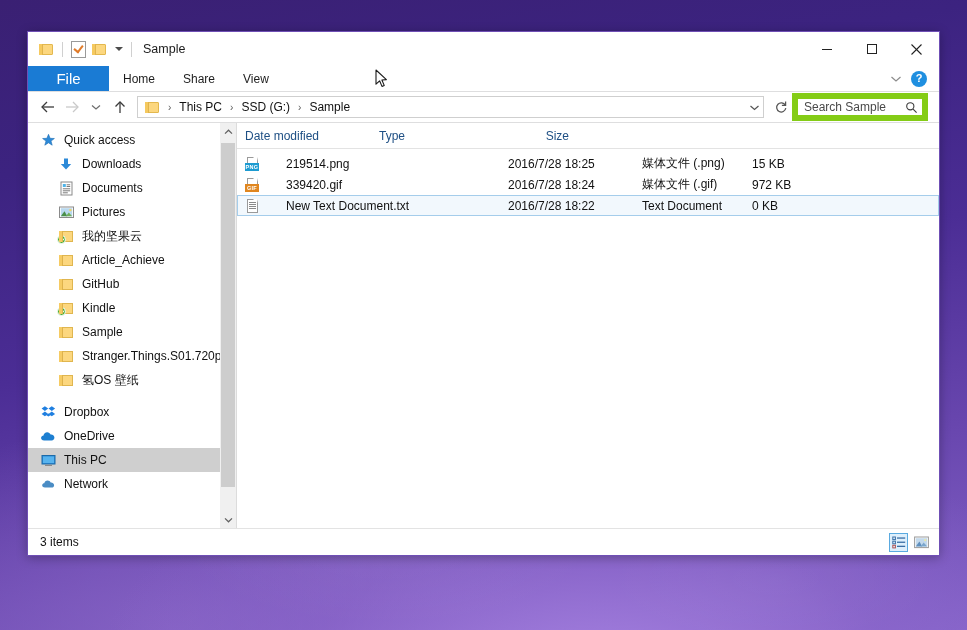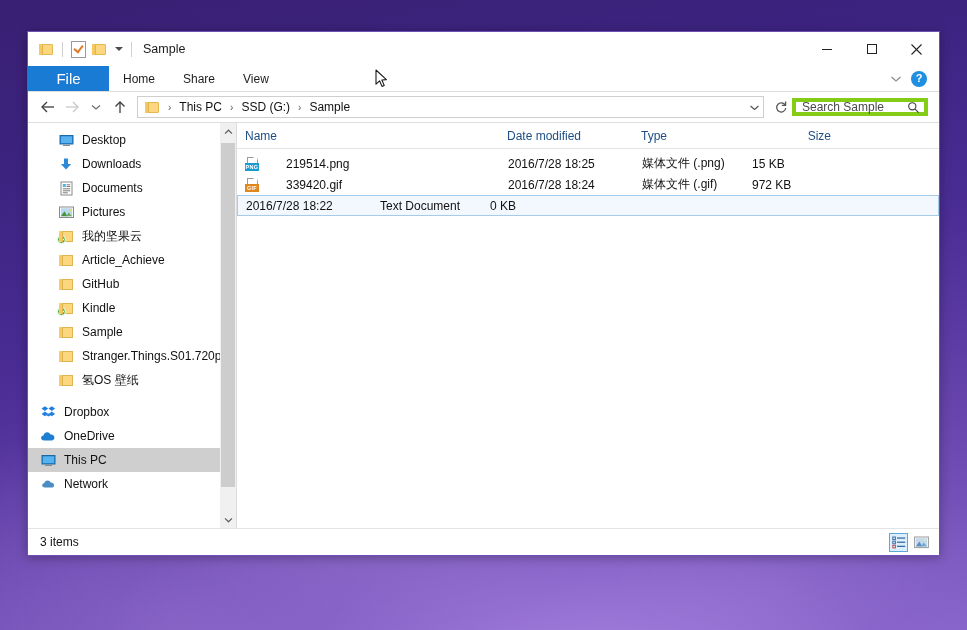--- a/index.html
+++ b/index.html
@@ -245,22 +245,22 @@
     justify-content: center;
     flex: none;
   }
   .refresh-btn {
     width: 22px; height: 22px;
     display: flex; align-items: center; justify-content: center;
     flex: none;
   }
   .search-box {
     width: 136px;
-    height: 18px;
-    border: 4px solid #84cc16;
+    height: 28px;
+    border: 6px solid #84cc16;
     background: #ffffff;
     display: flex;
     align-items: center;
     box-sizing: border-box;
     flex: none;
   }
   .search-input {
     border: none;
     outline: none;
     flex: 1;
@@ -635,36 +635,29 @@
         </svg>
       </div>
     </div>
   </div>
 
   <div class="body-split">
 
     <div class="nav-pane">
       <div class="nav-list">
 
-
-        <div class="nav-item indent">
-          <span class="nav-ico">
-            <svg width="15" height="13" viewBox="0 0 15 13">
-              <rect x="1" y="1.5" width="13" height="8.5" fill="#2d8ad8" stroke="#1b6aa8" stroke-width="1"></rect>
-              <rect x="2" y="2.5" width="11" height="6.5" fill="#57b3ee"></rect>
-              <rect x="4" y="10.8" width="7" height="1.2" fill="#8b8b8b"></rect>
+        <div class="nav-item group">
+          <span class="nav-ico">
+            <svg width="15" height="15" viewBox="0 0 15 15">
+              <path d="M7.5 1.3 L9.1 5.3 L13.4 5.5 L10 8.1 L11.2 12.2 L7.5 9.8 L3.8 12.2 L5 8.1 L1.6 5.5 L5.9 5.3 Z" fill="#2d8ad8" stroke="#1c6db3" stroke-width=".6"></path>
             </svg>
           </span>
-          <span class="nav-label">Desktop</span>
-          <span class="pin">
-            <svg width="11" height="11" viewBox="0 0 11 11">
-                <path d="M3 1.5 L8 1.5 L6.8 4 L9.2 6 L5.8 6 L5.2 9.6 L4.6 6 L1.4 6 L3.9 4 Z" fill="#9b9b9b"></path>
-              </svg>
-          </span>
-        </div>
+          <span class="nav-label">Quick access</span>
+        </div>
+
 
         <div class="nav-item indent">
           <span class="nav-ico">
             <svg width="14" height="14" viewBox="0 0 14 14">
               <rect x="5" y="1.5" width="4" height="6" fill="#2d8ad8"></rect>
               <polygon points="1.8,7 12.2,7 7,12.6" fill="#2d8ad8"></polygon>
             </svg>
           </span>
           <span class="nav-label">Downloads</span>
           <span class="pin">
@@ -839,24 +832,20 @@
             </svg>
         </div>
       </div>
     </div>
 
     <div class="pane-divider"></div>
 
     <div class="file-pane">
 
       <div class="col-header">
-        <div class="col name">
-          
-          <span>Name</span>
-        </div>
         <div class="col date">Date modified</div>
         <div class="col type">Type</div>
         <div class="col size">Size</div>
       </div>
 
       <div class="rows">
 
         <div class="row">
           <div class="cell name">
             <span class="file-ico">
@@ -877,20 +866,27 @@
               <span class="ext-badge gif">GIF</span>
             </span>
             <span>339420.gif</span>
           </div>
           <div class="cell date">2016/7/28 18:24</div>
           <div class="cell type">媒体文件 (.gif)</div>
           <div class="cell size">972 KB</div>
         </div>
 
         <div class="row selected">
+          <div class="cell name">
+            <span class="file-ico">
+              <span class="page-ico"></span>
+              <span class="txt-lines"></span>
+            </span>
+            <span>New Text Document.txt</span>
+          </div>
           <div class="cell date">2016/7/28 18:22</div>
           <div class="cell type">Text Document</div>
           <div class="cell size">0 KB</div>
         </div>
 
       </div>
     </div>
   </div>
 
   <div class="status-bar">

